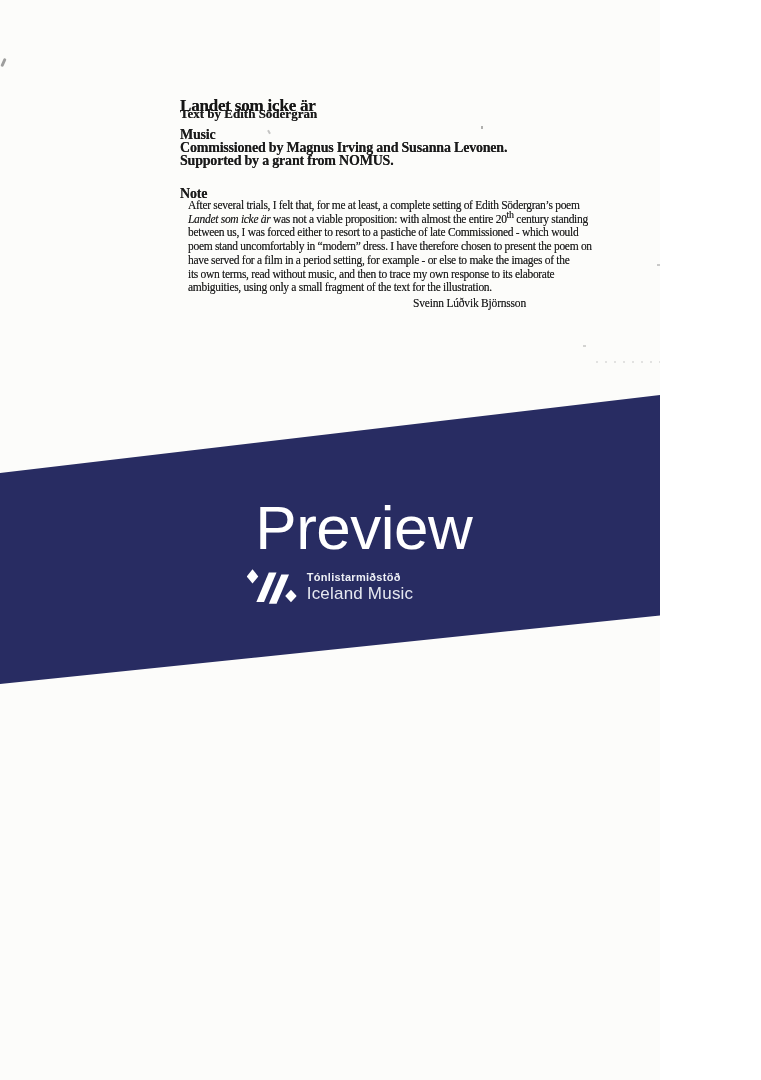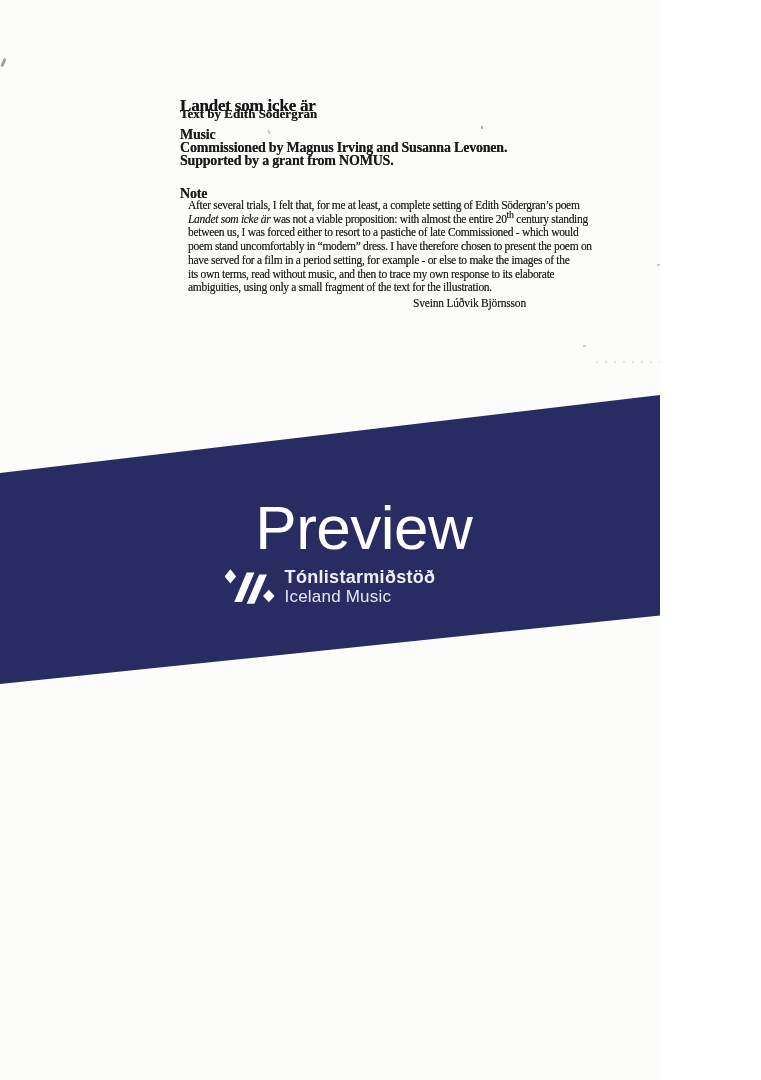--- a/index.html
+++ b/index.html
@@ -65,21 +65,21 @@
     position: absolute; top: 568px; left: 50%;
     transform: translateX(-50%);
     display: flex; align-items: center; gap: 10px;
   }
   .logo-mark { display: block; }
   .logo-text {
     font-family: "Liberation Sans", sans-serif;
     color: #eef0f6; line-height: 1;
   }
   .logo-name {
-    font-size: 18px; font-weight: bold; letter-spacing: 0.3px;
+    font-size: 11px; font-weight: bold; letter-spacing: 0.3px;
     margin-bottom: 2px;
   }
   .logo-subname {
     font-size: 17px; font-weight: normal; letter-spacing: 0.2px;
     opacity: 0.96;
   }
 
   
   .speck { position: absolute; pointer-events: none; }
   .sp1 { left: 2px;  top: 58px;  width: 3px; height: 9px; background: rgba(45,45,45,.45); transform: rotate(24deg); border-radius: 2px; }

